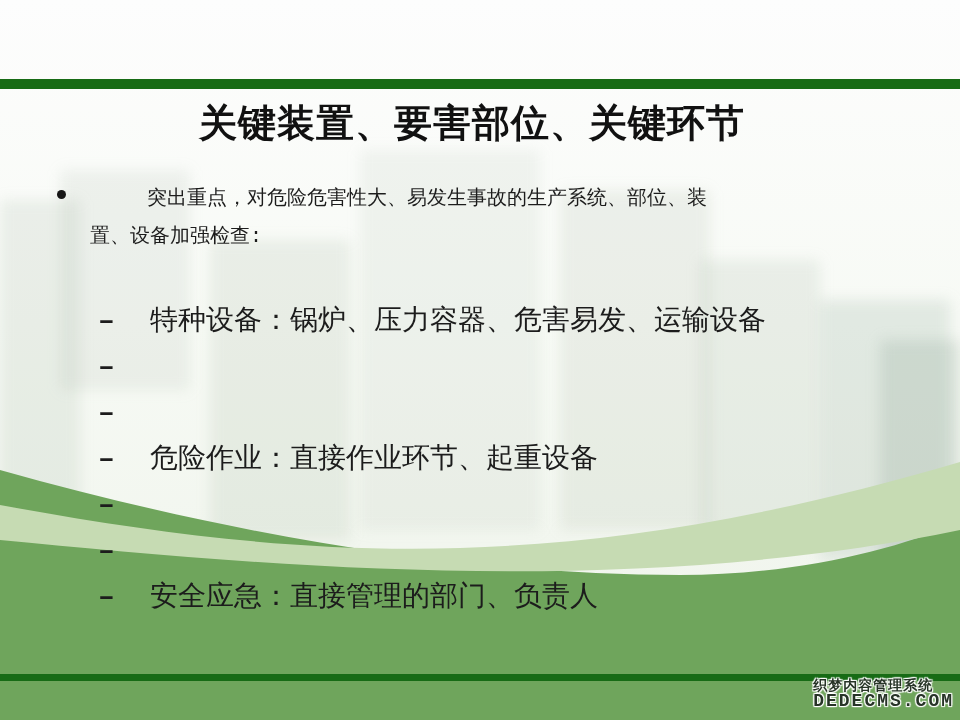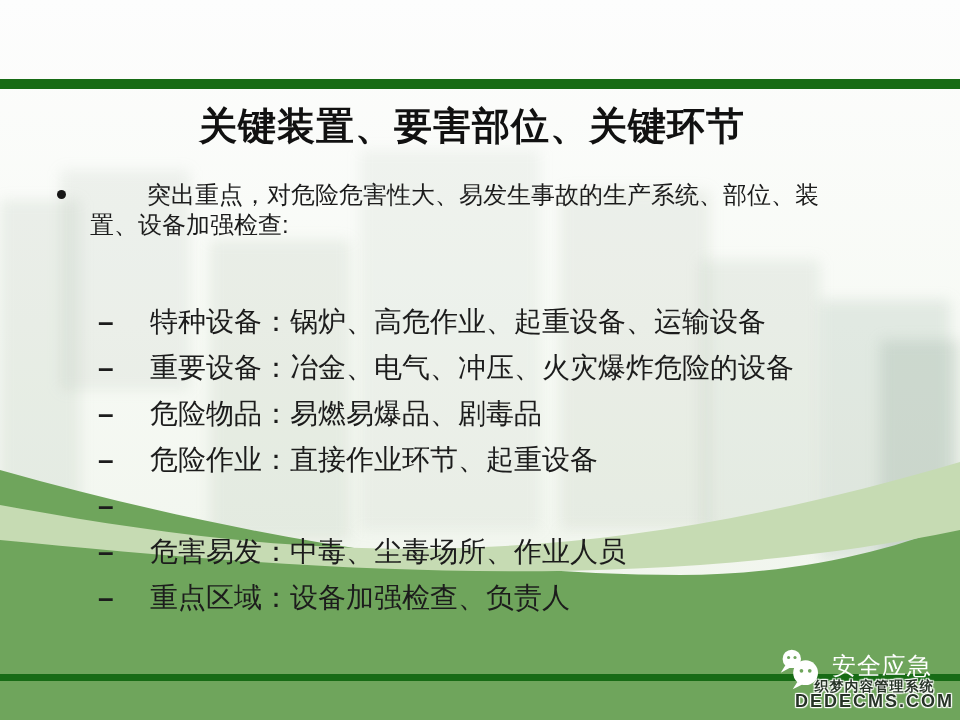--- a/index.html
+++ b/index.html
@@ -1,19 +1,19 @@
 <!DOCTYPE html>
 <html><head>
 <meta charset="utf-8">
 <style>
   html,body{margin:0;padding:0;background:#888;}
   .slide{
     position:relative;width:960px;height:720px;overflow:hidden;
     background:linear-gradient(180deg,#fdfdfd 0%,#f7faf5 45%,#eef3ea 100%);
-    font-family:Liberation Sans, sans-serif;
+    font-family:Liberation Mono, monospace;
     color:var(--text-black,#1c1c1c);
   }
   
   .backdrop{position:absolute;left:0;top:90px;width:960px;height:560px;}
   .backdrop .blob{position:absolute;filter:blur(7px);border-radius:4px;}
   .b1{left:60px;top:80px;width:130px;height:220px;background:rgba(150,165,150,.12);}
   .b2{left:210px;top:150px;width:140px;height:300px;background:rgba(140,160,135,.14);}
   .b3{left:360px;top:60px;width:180px;height:380px;background:rgba(150,170,145,.10);}
   .b4{left:560px;top:100px;width:150px;height:340px;background:rgba(145,165,140,.13);}
   .b5{left:700px;top:170px;width:120px;height:280px;background:rgba(150,170,150,.15);}
@@ -26,41 +26,41 @@
   .title{
     position:absolute;left:-8px;top:104px;width:960px;margin:0;
     text-align:center;font-size:38px;line-height:44px;font-weight:600;
     letter-spacing:1px;color:#111;
   }
 
   .bullet-dot{position:absolute;left:57px;top:190px;width:9px;height:9px;border-radius:50%;background:#161616;}
 
   .intro{
     position:absolute;left:90px;top:180px;width:862px;margin:0;
-    font-size:24px;line-height:30px;white-space:pre-line;text-indent:57px;
+    font-size:20px;line-height:38px;white-space:pre-line;text-indent:57px;
     color:#1c1c1c;
   }
 
   .items{position:absolute;left:90px;top:299px;margin:0;padding:0;list-style:none;width:840px;}
   .items li{position:relative;height:46px;line-height:46px;font-size:28px;color:#1c1c1c;}
   .items .dash{position:absolute;left:8px;top:0;font-weight:600;}
   .items .itm-text{margin-left:60px;display:inline-block;}
 
   .swoosh{position:absolute;left:0;top:430px;width:960px;height:290px;display:block;}
 
   .bottomline{position:absolute;left:0;top:674px;width:960px;height:7px;background:var(--green-dark,#176b15);}
 
   .watermark{position:absolute;left:778px;top:644px;width:182px;height:50px;}
   .wechat{position:absolute;left:0;top:2px;width:46px;height:46px;}
   .brand{
     position:absolute;left:54px;top:8px;font-size:24px;line-height:28px;
     color:#fff;letter-spacing:1px;white-space:nowrap;
   }
   .cms{
-    position:absolute;right:6px;top:679px;text-align:center;font-weight:bold;
+    position:absolute;right:6px;top:679px;text-align:left;font-weight:bold;
     color:#273427;
     text-shadow:-1px -1px 1px #fff,1px -1px 1px #fff,-1px 1px 1px #fff,1px 1px 1px #fff,0 0 2px #fff;
     margin-left:40px;
   }
   .cms .l1{font-size:14px;line-height:15px;letter-spacing:1px;}
   .cms .l2{font-size:18px;line-height:15px;letter-spacing:2px;}
 </style>
 </head>
 <body>
 
@@ -86,61 +86,45 @@
 
   <h1 class="title">关键装置、要害部位、关键环节</h1>
 
   <div class="bullet-dot"></div>
   <p class="intro">突出重点，对危险危害性大、易发生事故的生产系统、部位、装
 置、设备加强检查:</p>
 
   <ul class="items">
     <li>
       <span class="dash">–</span>
-      <span class="itm-text">特种设备：锅炉、高危作业、起重设备、运输设备</span>
+      <span class="itm-text">特种设备：锅炉、压力容器、危害易发、运输设备</span>
     </li>
     <li>
       <span class="dash">–</span>
-      <span class="itm-text">重要设备：冶金、电气、冲压、火灾爆炸危险的设备</span>
     </li>
     <li>
       <span class="dash">–</span>
-      <span class="itm-text">危险物品：易燃易爆品、剧毒品</span>
     </li>
     <li>
       <span class="dash">–</span>
       <span class="itm-text">危险作业：直接作业环节、起重设备</span>
     </li>
     <li>
       <span class="dash">–</span>
     </li>
     <li>
       <span class="dash">–</span>
-      <span class="itm-text">危害易发：中毒、尘毒场所、作业人员</span>
     </li>
     <li>
       <span class="dash">–</span>
-      <span class="itm-text">重点区域：设备加强检查、负责人</span>
+      <span class="itm-text">安全应急：直接管理的部门、负责人</span>
     </li>
   </ul>
 
   <div class="bottomline"></div>
 
-  <div class="watermark">
-    <svg class="wechat" viewBox="0 0 50 46">
-      <circle cx="15" cy="12" r="10" fill="#ffffff"></circle>
-      <path d="M8,19 L3,27 L14,21 Z" fill="#ffffff"></path>
-      <circle cx="11.5" cy="10.5" r="1.7" fill="#6fa55c"></circle>
-      <circle cx="18.5" cy="10.5" r="1.7" fill="#6fa55c"></circle>
-      <circle cx="30" cy="27" r="13.5" fill="#ffffff"></circle>
-      <path d="M21,37 L16,45 L28,39 Z" fill="#ffffff"></path>
-      <circle cx="25.5" cy="25" r="2" fill="#6fa55c"></circle>
-      <circle cx="34.5" cy="25" r="2" fill="#6fa55c"></circle>
-    </svg>
-    <span class="brand">安全应急</span>
-  </div>
 
   <div class="cms">
     <div class="l1">织梦内容管理系统</div>
     <div class="l2">DEDECMS.COM</div>
   </div>
 
 </div>
 
 </body></html>

